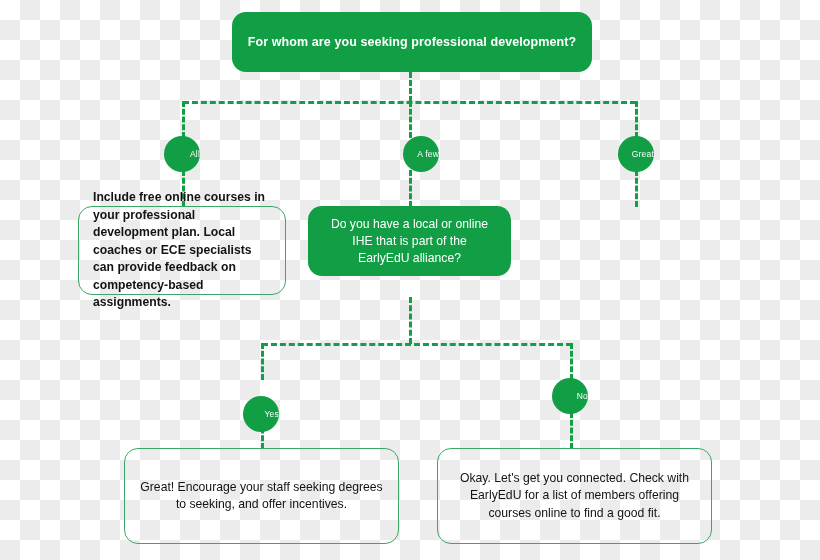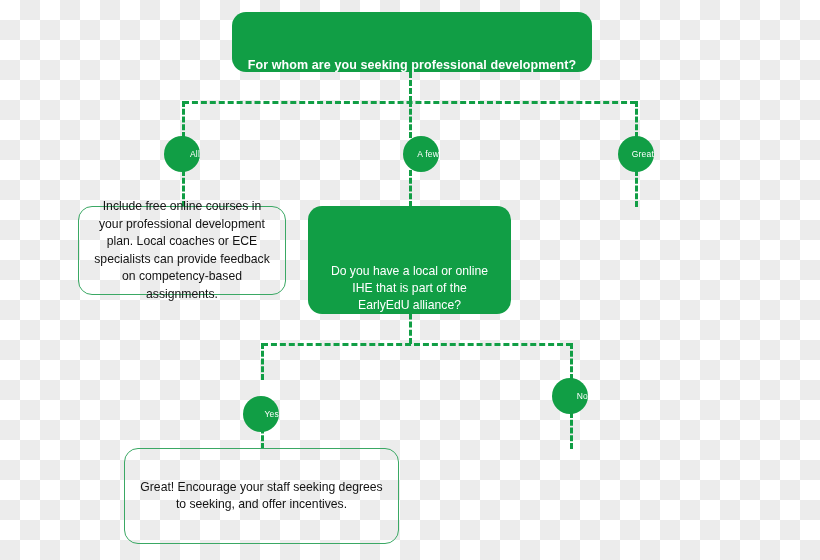--- a/index.html
+++ b/index.html
@@ -45,21 +45,20 @@
     z-index: 3;
     display: flex;
     align-items: center;
   }
   .node-green {
     background: #119e45;
     border-radius: 14px;
     color: #ffffff;
     justify-content: center;
     text-align: center;
-    align-items: flex-end;
   }
   .node-outline {
     background: transparent;
     border: 1.4px solid #3aa864;
     border-radius: 14px;
     color: #131313;
   }
   .node-outline .txt {
     padding: 0 14px;
     width: 100%;
@@ -72,21 +71,21 @@
   }
   .mid-green-txt {
     font-size: 12.2px;
     line-height: 17px;
     padding: 0 18px;
   }
   .body-txt {
     font-size: 12.2px;
     line-height: 17.5px;
   }
-  .left-align { text-align: center; }
+  .left-align { text-align: left; font-weight: bold; }
   .center-align { text-align: center; }
 
   
   .circle {
     position: absolute;
     z-index: 4;
     border-radius: 50%;
     background: #119e45;
     color: #ffffff;
     display: flex;
@@ -132,30 +131,33 @@
     <span>A few</span>
   </div>
   <div class="circle" style="left:618px; top:136px; width:36px; height:36px;">
     <span>Great</span>
   </div>
 
   <div class="node node-outline" style="left:78px; top:206px; width:208px; height:89px;">
     <span class="txt body-txt left-align">Include free online courses in your professional development plan. Local coaches or ECE specialists can provide feedback on competency-based assignments.</span>
   </div>
 
-  <div class="node node-green" style="left:308px; top:206px; width:203px; height:108px;">
+  <div class="node node-green" style="left:308px; top:206px; width:203px; height:70px;">
     <span class="txt mid-green-txt center-align">Do you have a local or online IHE that is part of the EarlyEdU alliance?</span>
   </div>
 
 
   <div class="circle" style="left:243px; top:396px; width:36px; height:36px;">
     <span>Yes</span>
   </div>
   <div class="circle" style="left:552px; top:378px; width:36px; height:36px;">
     <span>No</span>
   </div>
 
   <div class="node node-outline" style="left:124px; top:448px; width:275px; height:96px;">
     <span class="txt body-txt center-align">Great! Encourage your staff seeking degrees to seeking, and offer incentives.</span>
   </div>
 
+  <div class="node node-outline" style="left:437px; top:448px; width:275px; height:96px;">
+    <span class="txt body-txt center-align">Okay. Let's get you connected. Check with EarlyEdU for a list of members offering courses online to find a good fit.</span>
+  </div>
 
 </div>
 
 </body></html>

